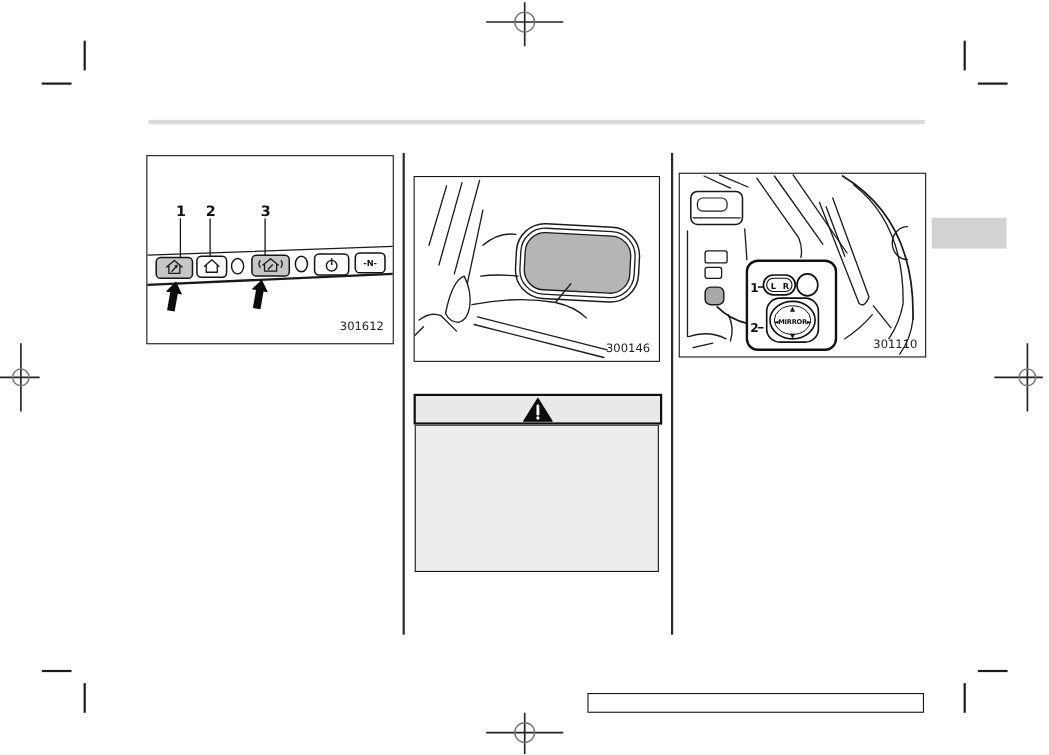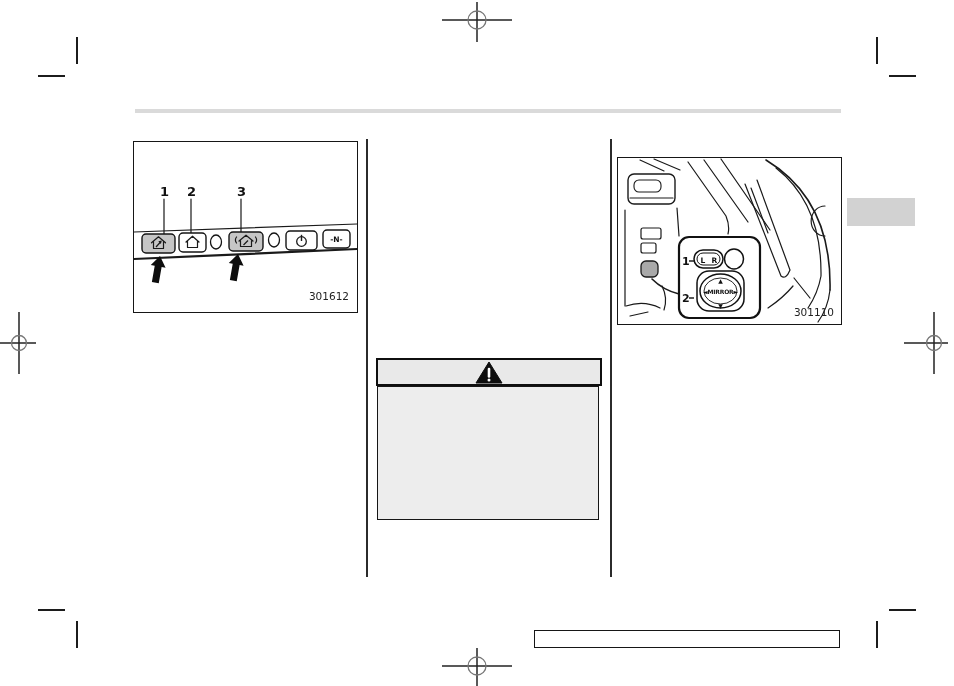--- a/index.html
+++ b/index.html
@@ -108,20 +108,37 @@
         <path d="M0,0 L-7.5,10.5 L-3.5,10.5 L-3.5,27 L3.5,27 L3.5,10.5 L7.5,10.5 Z" fill="#0d0d0d"></path>
       </g>
       <g transform="translate(104,112) rotate(10)">
         <path d="M0,0 L-7.5,10.5 L-3.5,10.5 L-3.5,27 L3.5,27 L3.5,10.5 L7.5,10.5 Z" fill="#0d0d0d"></path>
       </g>
 
       <text class="fignum" x="215" y="158" text-anchor="end">301612</text>
     </svg>
   </div>
 
+  <div class="figbox" style="left:376px;top:160px;width:222px;height:167px;">
+    <svg viewBox="0 0 222 167">
+      <path class="lineart" d="M29,8 L13,62 M43,5 L22,80 M59,3 L36,88"></path>
+      <path class="lineart" d="M62,30 L48,96"></path>
+      <path class="lineart" d="M28,124 Q34,94 45,90 Q52,104 50,118 Q48,130 40,132 Q32,132 28,124 Z"></path>
+      <g transform="rotate(3 148 78)">
+        <rect x="92" y="44" width="112" height="68" rx="26" fill="none" stroke="#1a1a1a" stroke-width="1.3"></rect>
+        <rect x="96" y="48" width="104" height="60" rx="22" fill="none" stroke="#1a1a1a" stroke-width="1.2"></rect>
+        <rect x="100" y="52" width="96" height="52" rx="18" fill="#b5b5b5" stroke="#1a1a1a" stroke-width="1.2"></rect>
+      </g>
+      <path class="lineart" d="M62,62 Q76,50 92,52 M60,90 Q74,88 94,90"></path>
+      <path class="lineart" d="M52,116 Q92,108 128,114 Q146,118 156,128 M128,114 Q136,104 142,97"></path>
+      <path class="lineart" d="M54,134 L172,164 M57,127 L175,157"></path>
+      <path class="lineart" d="M4,130 Q14,122 24,126 M24,126 L38,140 M0,144 L8,136"></path>
+      <text class="fignum" x="214" y="159" text-anchor="end">300146</text>
+    </svg>
+  </div>
 
   <div class="warnhead">
     <svg width="28" height="23" viewBox="0 0 28 23">
       <polygon points="14,1 27,22 1,22" fill="#0d0d0d" stroke="#0d0d0d" stroke-linejoin="round"></polygon>
       <line x1="14" y1="8" x2="14" y2="15.5" stroke="#fff" stroke-width="2.6" stroke-linecap="round"></line>
       <circle cx="14" cy="19" r="1.5" fill="#fff"></circle>
     </svg>
   </div>
   <div class="warnbody"></div>
 

